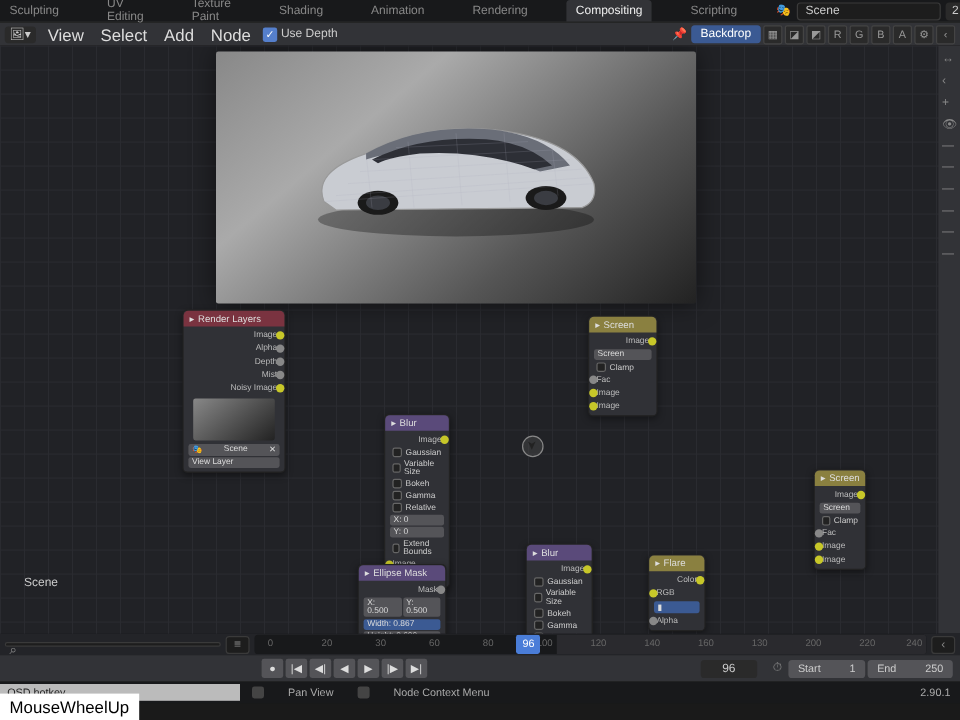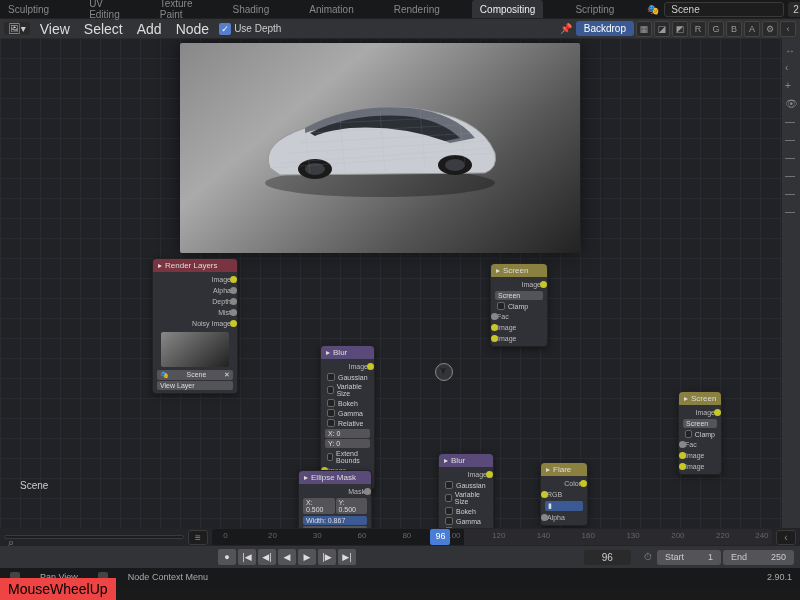--- a/index.html
+++ b/index.html
@@ -77,21 +77,21 @@
   .frame-group { display:flex; gap:2px; margin-left:auto;}
   .frame-field { background:#545458; padding:2px 8px; border-radius:3px; font-size:9px; display:flex; gap:24px;}
   .frame-cur { background:#2a2a2a; padding:2px 18px; border-radius:3px; font-size:10px;}
 
   
   .status { display:flex; height:18px; background:#18191b; align-items:center; font-size:9px; color:#aaa;}
   .osd-box { background:#bbb; color:#222; width:200px; padding:2px 6px; font-size:9px; height:14px; display:flex; align-items:center;}
   .status-item { display:flex; align-items:center; gap:20px; padding:0 10px;}
   .status-item .sq { width:10px; height:10px; background:#444; border-radius:2px;}
   .version { margin-left:auto; padding-right:8px;}
-  .hotkey { position:absolute; left:0; bottom:0; background:#ef4444; color:#000; font-size:14px; padding:3px 8px; font-weight:500;}
+  .hotkey { position:absolute; left:0; bottom:0; background:#ffffff; color:#000; font-size:14px; padding:3px 8px; font-weight:500;}
 </style>
 </head>
 <body>
 
 <div class="ws-tabs">
   <div class="ws-tab">Sculpting</div>
   <div class="ws-tab">UV Editing</div>
   <div class="ws-tab">Texture Paint</div>
   <div class="ws-tab">Shading</div>
   <div class="ws-tab">Animation</div>
@@ -454,20 +454,21 @@
         <span>1</span>
       </div>
     <div class="frame-field">
         <span>End</span>
         <span>250</span>
       </div>
   </div>
 </div>
 
 <div class="status">
+  <div class="osd-box">OSD hotkey</div>
   <div class="status-item">
       <span class="sq"></span>
       <span>Pan View</span>
     </div>
   <div class="status-item">
       <span class="sq"></span>
       <span>Node Context Menu</span>
     </div>
   <div class="version">2.90.1</div>
 </div>

